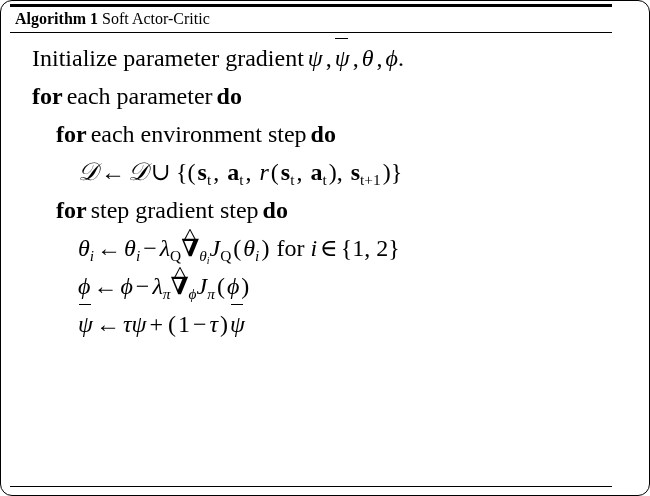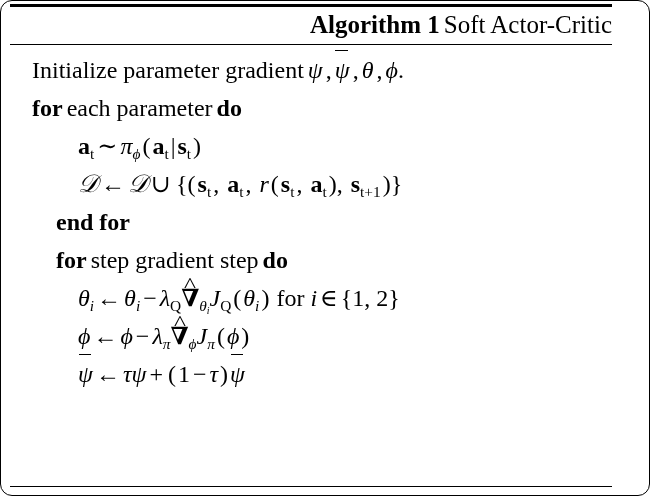--- a/index.html
+++ b/index.html
@@ -50,25 +50,24 @@
   }
   .rule-bottom {
     position: absolute;
     left: 10px;
     top: 486px;
     width: 602px;
     height: 0;
     border-top: 1.6px solid #000000;
   }
   .algo-title {
-    font-size: 25px;
+    font-size: 16px;
     line-height: 1.28;
     padding: 2px 0 3px 5px;
     white-space: nowrap;
-    text-align: right;
   }
   .algo-title .kw {
     font-weight: bold;
   }
   .body-lines {
     padding-top: 6px;
   }
   .line {
     font-size: 24px;
     line-height: 38px;
@@ -168,33 +167,30 @@
     <div class="body-lines">
 
       <div class="line ind0">
         <span>Initialize parameter gradient</span><span class="nbsp"></span><span class="math">ψ</span><span class="op">,</span><span class="math ovb">ψ</span><span class="op">,</span><span class="math">θ</span><span class="op">,</span><span class="math">ϕ</span><span>.</span>
       </div>
 
       <div class="line ind0">
         <span class="kw">for</span><span class="nbsp"></span><span>each parameter</span><span class="nbsp"></span><span class="kw">do</span>
       </div>
 
-
-      <div class="line ind2 math">
-        <span class="vec">a</span><sub class="mathup">t</sub><span class="op">∼</span><span>π</span><sub>ϕ</sub><span class="opn">(</span><span class="vec">a</span><sub class="mathup">t</sub><span class="opn">|</span><span class="vec">s</span><sub class="mathup">t</sub><span class="opn">)</span>
-      </div>
+      <div class="line ind1">
+        <span class="kw">for</span><span class="nbsp"></span><span>each environment step</span><span class="nbsp"></span><span class="kw">do</span>
+      </div>
+
 
 
       <div class="line ind2 math">
         <span class="cal">𝒟</span><span class="op">←</span><span class="cal">𝒟</span><span class="op">∪</span><span class="opn">{(</span><span class="vec">s</span><sub class="mathup">t</sub><span class="opn">,</span>&nbsp;<span class="vec">a</span><sub class="mathup">t</sub><span class="opn">,</span>&nbsp;<span>r</span><span class="opn">(</span><span class="vec">s</span><sub class="mathup">t</sub><span class="opn">,</span>&nbsp;<span class="vec">a</span><sub class="mathup">t</sub><span class="opn">),</span>&nbsp;<span class="vec">s</span><sub class="mathup">t+1</sub><span class="opn">)}</span>
       </div>
 
-      <div class="line ind1">
-        <span class="kw">end for</span>
-      </div>
 
       <div class="line ind1">
         <span class="kw">for</span><span class="nbsp"></span><span>step gradient step</span><span class="nbsp"></span><span class="kw">do</span>
       </div>
 
 
       <div class="line ind2 math">
         <span>θ</span><sub>i</sub><span class="op">←</span><span>θ</span><sub>i</sub><span class="op">−</span><span>λ</span><sub class="mathup">Q</sub><span class="hat nabla">∇</span><sub>θ<sub>i</sub></sub><span>J</span><sub class="mathup">Q</sub><span class="opn">(</span><span>θ</span><sub>i</sub><span class="opn">)</span><span class="roman-for">for</span>&nbsp;<span>i</span><span class="op">∈</span><span class="mathup">{1, 2}</span>
       </div>
 

